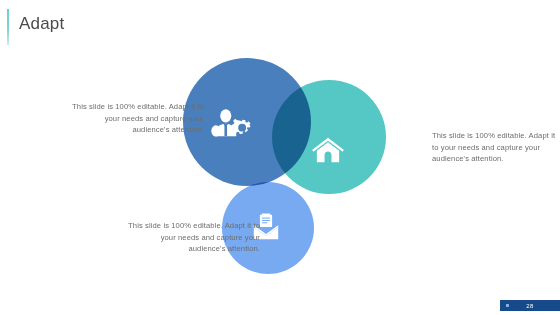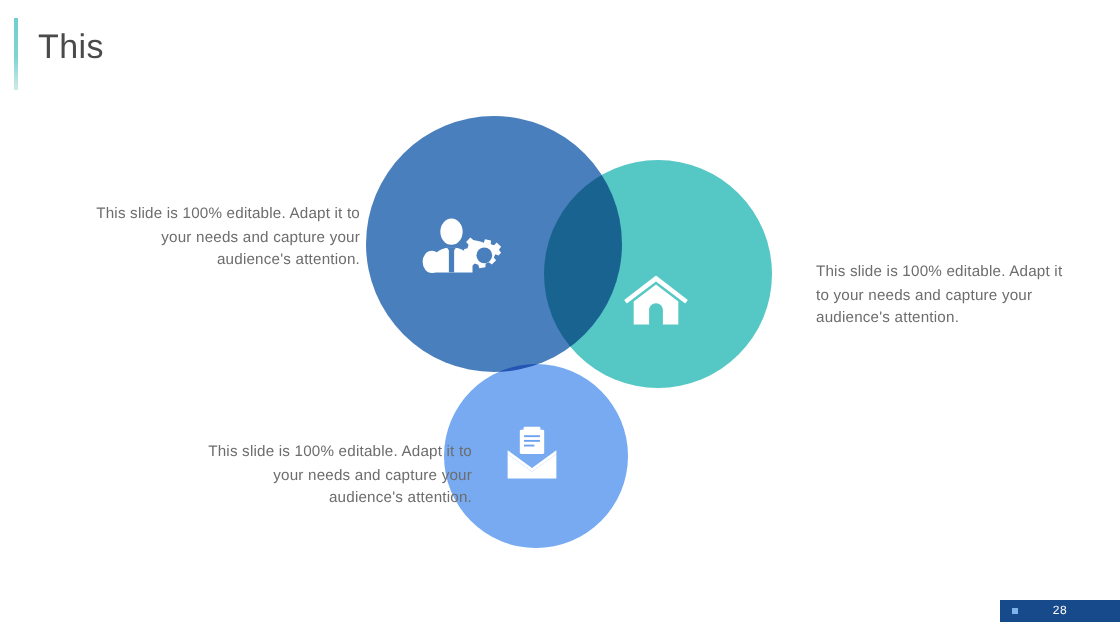--- a/index.html
+++ b/index.html
@@ -96,20 +96,21 @@
   .icon-envelope    { left: 251px; top: 212px; width: 30px; height: 30px; }
   .venn-icon svg { display: block; width: 100%; height: 100%; }
 
   
   .desc {
     position: absolute;
     font-size: 7.6px;
     line-height: 11.6px;
     color: #6d6d6d;
     letter-spacing: 0.1px;
+    margin-left: 24px;
   }
   .desc-left {
     left: 48px;
     top: 101px;
     width: 132px;
     text-align: right;
   }
   .desc-right {
     left: 408px;
     top: 130px;
@@ -148,21 +149,21 @@
     color: #ffffff;
     letter-spacing: 0.3px;
     padding-right: 9px;
   }
 </style>
 </head>
 <body>
 
 <div class="header">
   <div class="title-accent"></div>
-  <div class="page-title">This</div>
+  <div class="page-title">Adapt</div>
 </div>
 
 <div class="venn-stage">
 
   <div class="circle-layer">
     <div class="venn-circle circle-blue"></div>
     <div class="venn-circle circle-teal"></div>
     <div class="venn-circle circle-lightblue"></div>
   </div>
 

